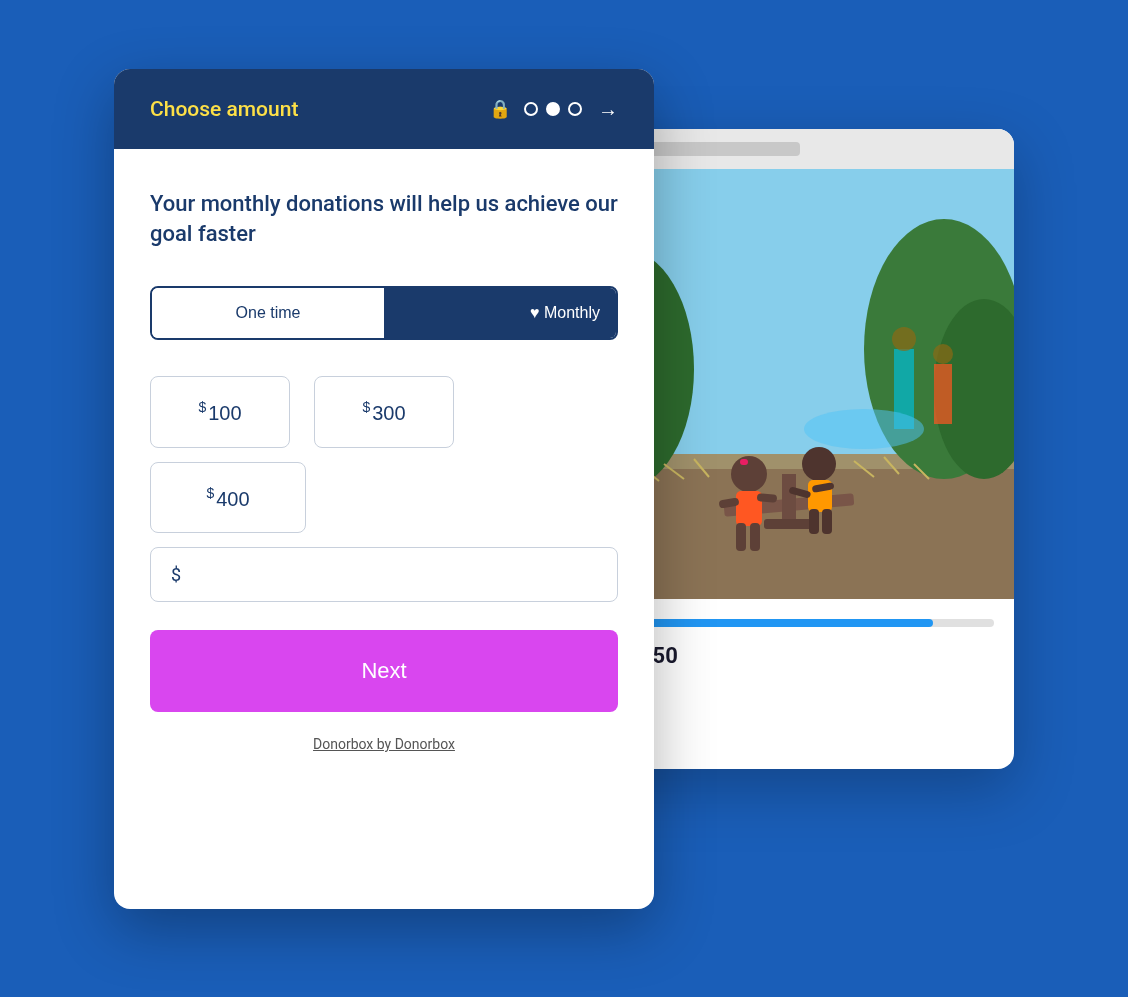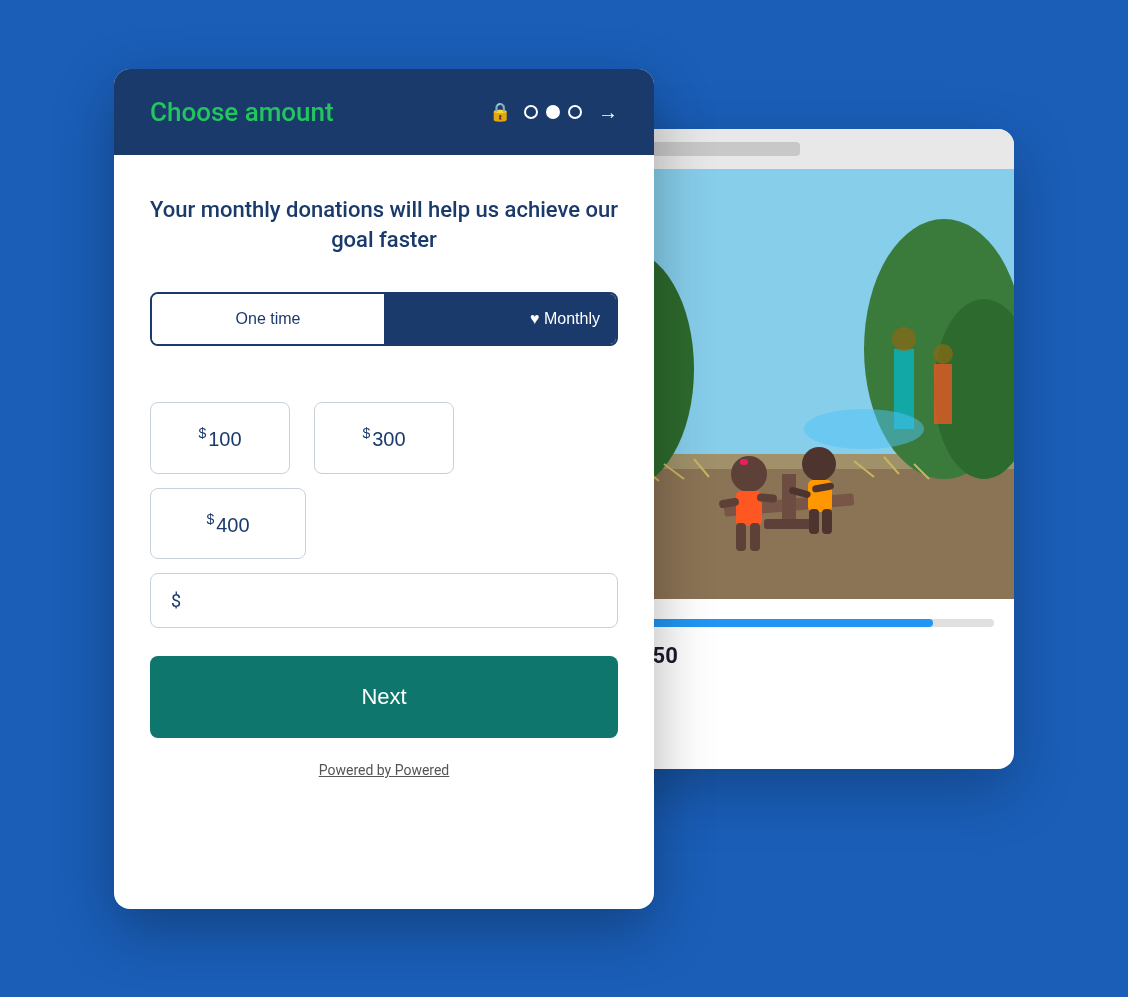--- a/index.html
+++ b/index.html
@@ -112,22 +112,22 @@
 
     .donation-header {
       background: #1a3a6b;
       padding: 28px 36px;
       display: flex;
       align-items: center;
       justify-content: space-between;
     }
 
     .donation-header-title {
-      color: #22c55e;
-      font-size: 26px;
+      color: #fde047;
+      font-size: 21px;
       font-weight: 500;
     }
 
     .donation-header-controls {
       display: flex;
       align-items: center;
       gap: 12px;
     }
 
     .lock-icon {
@@ -156,34 +156,34 @@
       color: #fff;
       font-size: 20px;
       margin-left: 4px;
     }
 
     .donation-body {
       padding: 40px 36px 32px;
     }
 
     .headline {
-      text-align: center;
+      text-align: left;
       color: #1a3a6b;
       font-size: 22px;
       font-weight: 500;
       line-height: 1.4;
       margin-bottom: 36px;
     }
 
     .frequency-toggle {
       display: flex;
       border: 2px solid #1a3a6b;
       border-radius: 8px;
       overflow: hidden;
-      margin-bottom: 56px;
+      margin-bottom: 36px;
     }
 
     .freq-btn {
       flex: 1;
       padding: 16px;
       font-size: 16px;
       font-weight: 500;
       text-align: center;
       cursor: pointer;
       border: none;
@@ -255,21 +255,21 @@
     .custom-amount-input {
       flex: 1;
       border: none;
       outline: none;
       font-size: 18px;
       color: #1a3a6b;
     }
 
     .next-btn {
       width: 100%;
-      background: #0f766e;
+      background: #d946ef;
       color: #fff;
       border: none;
       border-radius: 8px;
       padding: 28px;
       font-size: 22px;
       font-weight: 500;
       cursor: pointer;
       margin-bottom: 24px;
     }
 
@@ -400,18 +400,18 @@
       </div>
 
       <div class="custom-amount-container">
         <span class="custom-amount-dollar">$</span>
         <input class="custom-amount-input" type="number" placeholder="" style="">
       </div>
 
       <button class="next-btn">Next</button>
 
       <div class="powered-by">
-        <a href="#">Powered by Powered</a>
+        <a href="#">Donorbox by Donorbox</a>
       </div>
     </div>
   </div>
 
 </div>
 
 </body></html>

